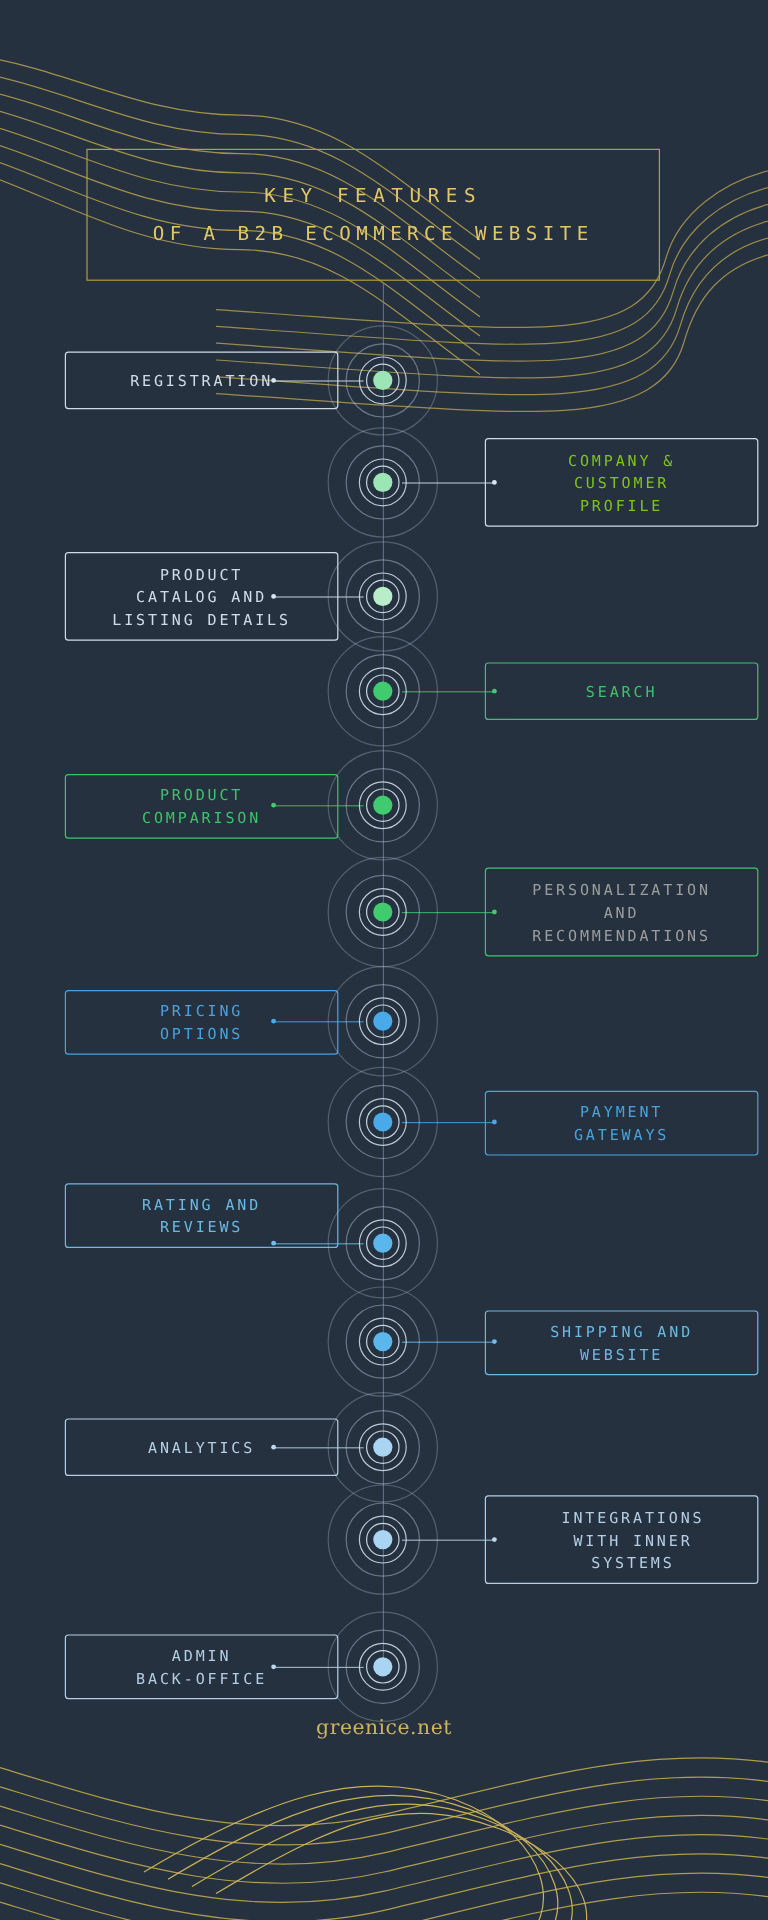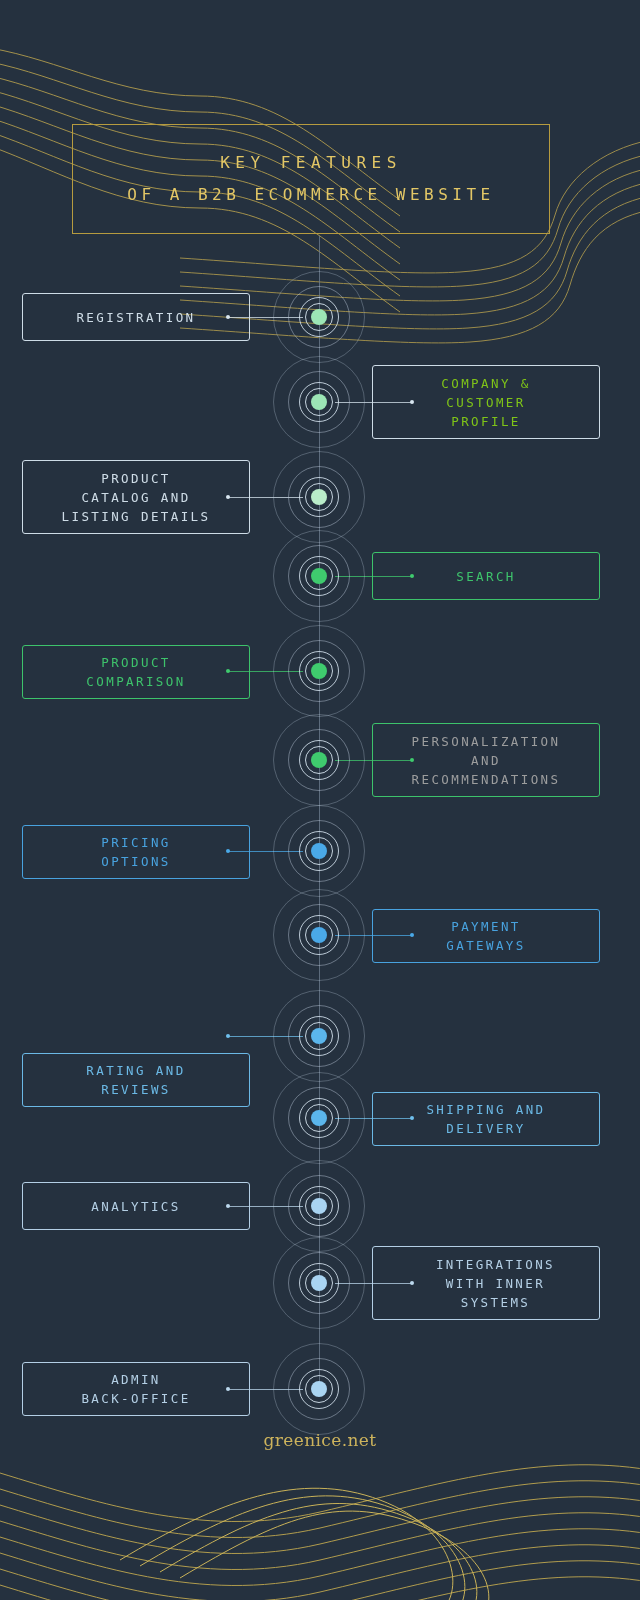--- a/index.html
+++ b/index.html
@@ -62,20 +62,21 @@
 
   
   .box{
     position:absolute;
     box-sizing:border-box;
     border:1px solid;
     border-radius:3px;
     display:flex;align-items:center;justify-content:center;
     text-align:center;
     z-index:4;
+    margin-left:32px;
   }
   .box.left{left:22px;width:228px;}
   .box.right{left:372px;width:228px;}
   .box .txt{
     font-size:12.5px;
     letter-spacing:2.4px;
     line-height:19px;
     white-space:pre-line;
     padding:0 8px;
   }
@@ -250,36 +251,36 @@
       </div>
       <div class="conn" style="background: rgb(74, 169, 232); opacity: 0.75; top: 935px; left: 335px; width: 77px;"></div>
       <div class="conn-dot" style="background: rgb(74, 169, 232); top: 935px; left: 412px;"></div>
       <div class="node" style="top: 1036px;">
         <div class="ring r-out"></div>
         <div class="ring r-mid"></div>
         <div class="ring r-in2"></div>
         <div class="ring r-in1"></div>
         <div class="dot" style="background: rgb(91, 182, 236);"></div>
       </div>
-      <div class="box left" style="top: 1053px; height: 54px; border-color: rgb(111, 192, 238); opacity: 0.95;">
+      <div class="box left" style="top: 986px; height: 54px; border-color: rgb(111, 192, 238); opacity: 0.95;">
         <div class="txt" style="color: rgb(111, 192, 238);">RATING AND
 REVIEWS</div>
       </div>
       <div class="conn" style="background: rgb(111, 192, 238); opacity: 0.75; top: 1036px; left: 228px; width: 75px;"></div>
       <div class="conn-dot" style="background: rgb(111, 192, 238); top: 1036px; left: 228px;"></div>
       <div class="node" style="top: 1118px;">
         <div class="ring r-out"></div>
         <div class="ring r-mid"></div>
         <div class="ring r-in2"></div>
         <div class="ring r-in1"></div>
         <div class="dot" style="background: rgb(91, 182, 236);"></div>
       </div>
       <div class="box right" style="top: 1092px; height: 54px; border-color: rgb(111, 192, 238); opacity: 0.95;">
         <div class="txt" style="color: rgb(111, 192, 238);">SHIPPING AND
-DELIVERY</div>
+WEBSITE</div>
       </div>
       <div class="conn" style="background: rgb(111, 192, 238); opacity: 0.75; top: 1118px; left: 335px; width: 77px;"></div>
       <div class="conn-dot" style="background: rgb(111, 192, 238); top: 1118px; left: 412px;"></div>
       <div class="node" style="top: 1206px;">
         <div class="ring r-out"></div>
         <div class="ring r-mid"></div>
         <div class="ring r-in2"></div>
         <div class="ring r-in1"></div>
         <div class="dot" style="background: rgb(169, 212, 242);"></div>
       </div>

